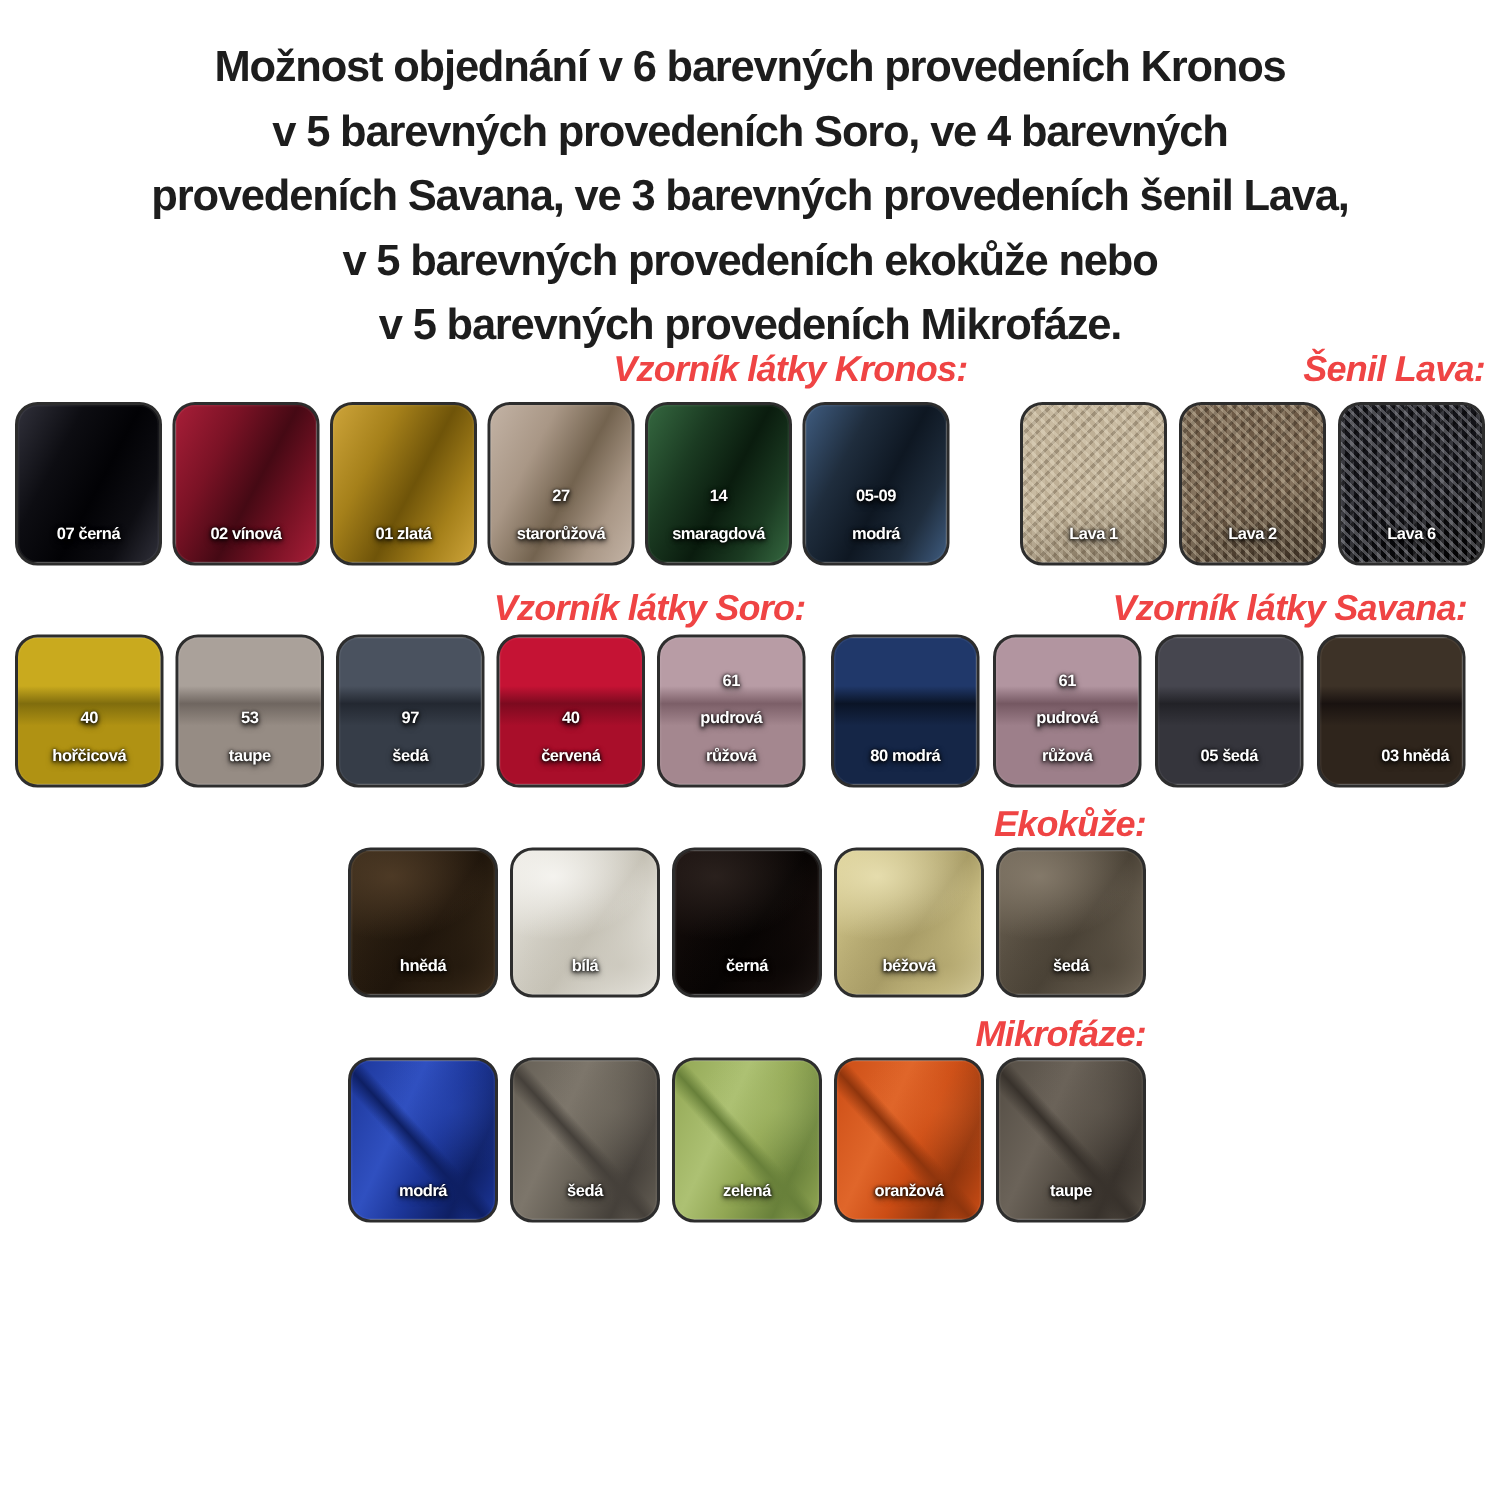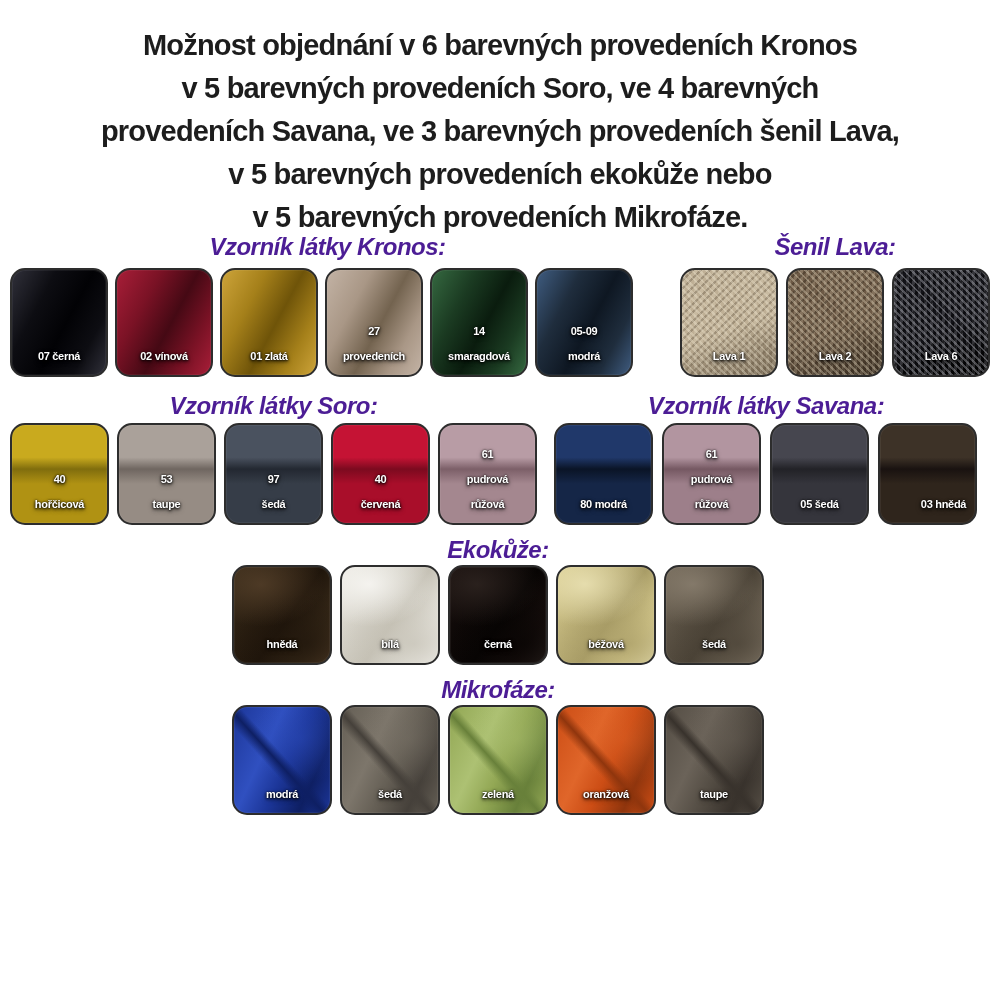--- a/index.html
+++ b/index.html
@@ -8,22 +8,22 @@
     font-family:"Liberation Sans","DejaVu Sans",sans-serif;
   }
   
   #heading{
     position:absolute;top:24px;left:0;width:1000px;text-align:center;
     font-size:29px;font-weight:700;line-height:43px;letter-spacing:-0.8px;color:#1d1d1d;
   }
   
   .sec{position:absolute;}
   .sec-title{
-    position:absolute;top:0;left:0;width:100%;text-align:center;
-    font-size:24px;font-weight:700;font-style:italic;color:#4c1d95;letter-spacing:-0.5px;
+    position:absolute;top:0;left:0;width:100%;text-align:right;
+    font-size:24px;font-weight:700;font-style:italic;color:#ef4444;letter-spacing:-0.5px;
     white-space:nowrap;
   }
   .row{position:absolute;left:0;display:flex;}
   .swatch{
     position:relative;flex:0 0 auto;border:2px solid #2d2d2d;border-radius:15px;
     box-sizing:border-box;overflow:hidden;
     box-shadow:inset 0 0 0 1px rgba(255,255,255,0.06);
   }
   .label{
     position:absolute;left:0;right:0;bottom:6px;text-align:center;
@@ -80,21 +80,21 @@
           </div>
   </div>
         <div class="swatch" style="background: linear-gradient(118deg, rgb(205, 164, 58) 0%, rgb(165, 128, 26) 30%, rgb(111, 84, 9) 55%, rgb(165, 128, 26) 78%, rgb(205, 164, 58) 100%);">
     <div class="label">
             <div style="font-size: 11px;">01 zlatá</div>
           </div>
   </div>
         <div class="swatch" style="background: linear-gradient(118deg, rgb(195, 179, 165) 0%, rgb(169, 151, 134) 30%, rgb(115, 99, 79) 55%, rgb(169, 151, 134) 78%, rgb(195, 179, 165) 100%);">
     <div class="label">
             <div style="font-size: 11px;">27</div>
-            <div style="font-size: 11px;">provedeních</div>
+            <div style="font-size: 11px;">starorůžová</div>
           </div>
   </div>
         <div class="swatch" style="background: linear-gradient(118deg, rgb(53, 104, 64) 0%, rgb(27, 59, 34) 30%, rgb(10, 28, 14) 55%, rgb(27, 59, 34) 78%, rgb(53, 104, 64) 100%);">
     <div class="label">
             <div style="font-size: 11px;">14</div>
             <div style="font-size: 11px;">smaragdová</div>
           </div>
   </div>
         <div class="swatch" style="background: linear-gradient(118deg, rgb(63, 92, 128) 0%, rgb(31, 45, 61) 30%, rgb(14, 23, 34) 55%, rgb(31, 45, 61) 78%, rgb(63, 92, 128) 100%);">
     <div class="label">

